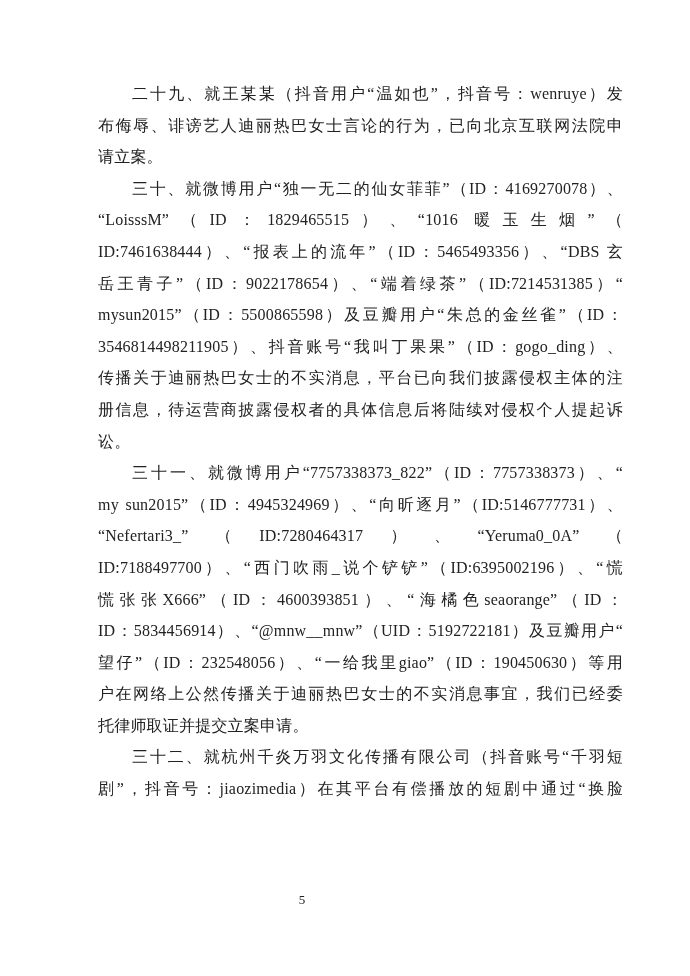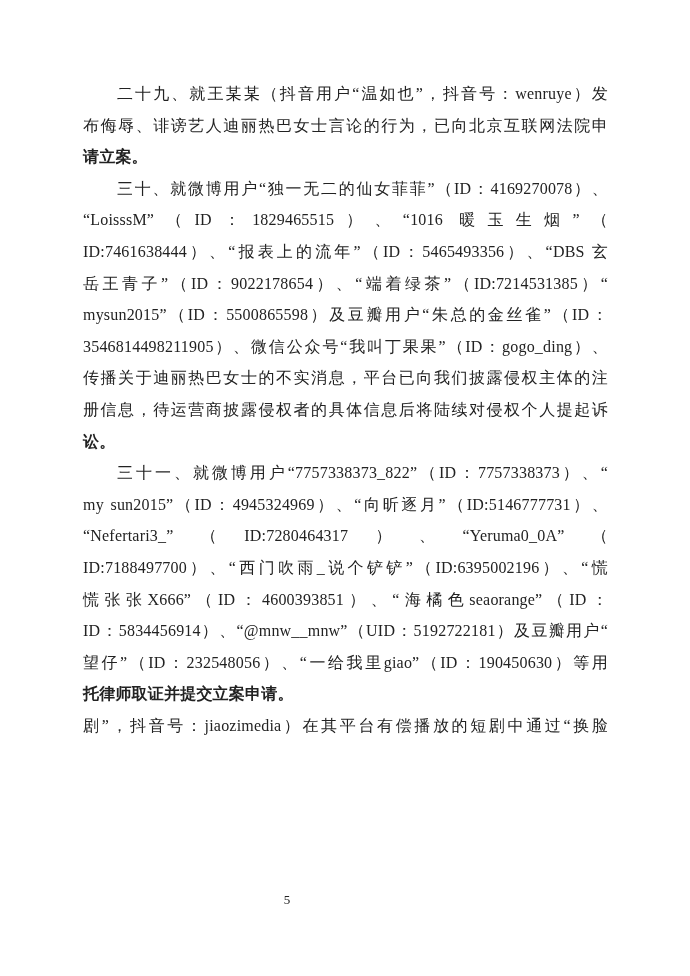--- a/index.html
+++ b/index.html
@@ -14,37 +14,37 @@
   }
   .page {
     position: relative;
     width: 574px;
     height: 976px;
     background: #ffffff;
     box-sizing: border-box;
     padding: 78px 82px 10px 83px;
     font-family: "Liberation Serif", "DejaVu Serif", serif;
     color: #222222;
+    margin-left: 15px;
   }
   .doc-body {
     width: 525px;
   }
   .line {
     font-size: 16px;
     line-height: 31.6px;
     height: 31.6px;
     text-align: justify;
     text-align-last: justify;
     white-space: nowrap;
     letter-spacing: 0.2px;
   }
   .line.para-end {
     text-align: left;
     text-align-last: left;
-    font-weight: bold;
   }
   .line.indent {
     text-indent: 34px;
   }
   .page-number {
     position: absolute;
     left: 0;
     right: 0;
     top: 892px;
     text-align: center;
@@ -58,28 +58,30 @@
 <div class="page">
   <div class="doc-body" id="doc-body">
       <div class="line indent">二十九、就王某某（抖音用户“温如也”，抖音号：wenruye）发</div>
       <div class="line">布侮辱、诽谤艺人迪丽热巴女士言论的行为，已向北京互联网法院申</div>
       <div class="line para-end">请立案。</div>
       <div class="line indent">三十、就微博用户“独一无二的仙女菲菲”（ID：4169270078）、</div>
       <div class="line">“LoisssM”（ID：1829465515）、“1016 暖玉生烟”（</div>
       <div class="line">ID:7461638444）、“报表上的流年”（ID：5465493356）、“DBS 玄</div>
       <div class="line">岳王青子”（ID：9022178654）、“端着绿茶”（ID:7214531385）“</div>
       <div class="line">mysun2015”（ID：5500865598）及豆瓣用户“朱总的金丝雀”（ID：</div>
-      <div class="line">3546814498211905）、微信公众号“我叫丁果果”（ID：gogo_ding）、</div>
+      <div class="line">3546814498211905）、抖音账号“我叫丁果果”（ID：gogo_ding）、</div>
       <div class="line">传播关于迪丽热巴女士的不实消息，平台已向我们披露侵权主体的注</div>
       <div class="line">册信息，待运营商披露侵权者的具体信息后将陆续对侵权个人提起诉</div>
       <div class="line para-end">讼。</div>
       <div class="line indent">三十一、就微博用户“7757338373_822”（ID：7757338373）、“</div>
       <div class="line">my sun2015”（ID：4945324969）、“向昕逐月”（ID:5146777731）、</div>
       <div class="line">“Nefertari3_”（ID:7280464317）、“Yeruma0_0A”（</div>
       <div class="line">ID:7188497700）、“西门吹雨_说个铲铲”（ID:6395002196）、“慌</div>
       <div class="line">慌张张X666”（ID：4600393851）、“海橘色seaorange”（ID：</div>
       <div class="line">ID：5834456914）、“@mnw__mnw”（UID：5192722181）及豆瓣用户“</div>
       <div class="line">望仔”（ID：232548056）、“一给我里giao”（ID：190450630）等用</div>
+      <div class="line">户在网络上公然传播关于迪丽热巴女士的不实消息事宜，我们已经委</div>
       <div class="line para-end">托律师取证并提交立案申请。</div>
+      <div class="line indent">三十二、就杭州千炎万羽文化传播有限公司（抖音账号“千羽短</div>
       <div class="line">剧”，抖音号：jiaozimedia）在其平台有偿播放的短剧中通过“换脸</div>
     </div>
   <div class="page-number">5</div>
 </div>
 
 </body></html>

